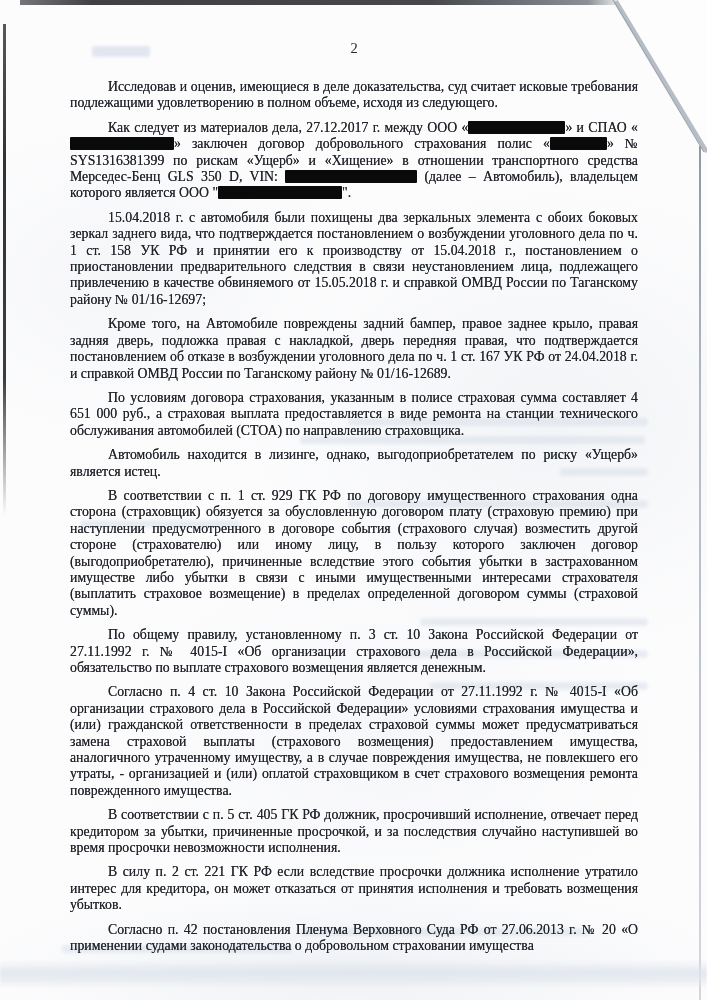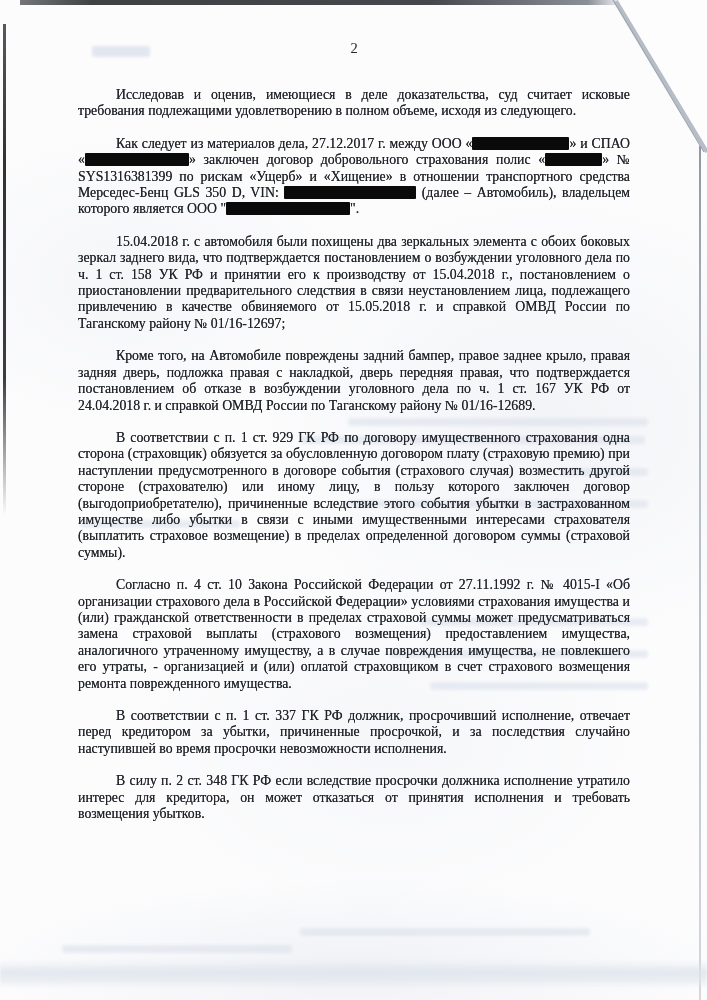--- a/index.html
+++ b/index.html
@@ -54,21 +54,21 @@
   .pagenum {
     position: absolute; left: 62px; top: 40px; width: 584px;
     text-align: center; font-size: 14.5px; color: #26292f;
   }
   .body-text {
     position: absolute; left: 62px; top: 71px; width: 584px;
     font-size: 13.8px; line-height: 16.4px; text-align: justify;
     color: #21242a;
     text-shadow: 0 0 .35px rgba(33,36,42,.85);
   }
-  .para { margin: 16px; text-indent: 38px; }
+  .para { margin: 8px; text-indent: 38px; }
   .redact {
     display: inline-block; height: 13px; vertical-align: -2px;
     background: #0a0a0b; border-radius: 1px;
   }
 </style>
 </head>
 <body>
 
 <div class="viewport">
   <div class="scan">
@@ -96,20 +96,24 @@
     <div class="ghost" style="left:300px; top:928px; width:290px"></div>
     <div class="ghost" style="left:62px; top:945px; width:230px"></div>
 
     <div class="pagenum">2</div>
 
     <div class="body-text">
         <p class="para">Исследовав и оценив, имеющиеся в деле доказательства, суд считает исковые требования подлежащими удовлетворению в полном объеме, исходя из следующего.</p>
         <p class="para">Как следует из материалов дела, 27.12.2017 г. между ООО «<span class="redact" style="width: 97px;"></span>» и СПАО «<span class="redact" style="width: 104px;"></span>» заключен договор добровольного страхования полис «<span class="redact" style="width: 57px;"></span>» № SYS1316381399 по рискам «Ущерб» и «Хищение» в отношении транспортного средства Мерседес-Бенц GLS 350 D, VIN: <span class="redact" style="width: 132px;"></span> (далее – Автомобиль), владельцем которого является ООО "<span class="redact" style="width: 124px;"></span>".</p>
         <p class="para">15.04.2018 г. с автомобиля были похищены два зеркальных элемента с обоих боковых зеркал заднего вида, что подтверждается постановлением о возбуждении уголовного дела по ч. 1 ст. 158 УК РФ и принятии его к производству от 15.04.2018 г., постановлением о приостановлении предварительного следствия в связи неустановлением лица, подлежащего привлечению в качестве обвиняемого от 15.05.2018 г. и справкой ОМВД России по Таганскому району № 01/16-12697;</p>
         <p class="para">Кроме того, на Автомобиле повреждены задний бампер, правое заднее крыло, правая задняя дверь, подложка правая с накладкой, дверь передняя правая, что подтверждается постановлением об отказе в возбуждении уголовного дела по ч. 1 ст. 167 УК РФ от 24.04.2018 г. и справкой ОМВД России по Таганскому району № 01/16-12689.</p>
+        <p class="para">По условиям договора страхования, указанным в полисе страховая сумма составляет 4 651 000 руб., а страховая выплата предоставляется в виде ремонта на станции технического обслуживания автомобилей (СТОА) по направлению страховщика.</p>
+        <p class="para">Автомобиль находится в лизинге, однако, выгодоприобретателем по риску «Ущерб» является истец.</p>
         <p class="para">В соответствии с п. 1 ст. 929 ГК РФ по договору имущественного страхования одна сторона (страховщик) обязуется за обусловленную договором плату (страховую премию) при наступлении предусмотренного в договоре события (страхового случая) возместить другой стороне (страхователю) или иному лицу, в пользу которого заключен договор (выгодоприобретателю), причиненные вследствие этого события убытки в застрахованном имуществе либо убытки в связи с иными имущественными интересами страхователя (выплатить страховое возмещение) в пределах определенной договором суммы (страховой суммы).</p>
+        <p class="para">По общему правилу, установленному п. 3 ст. 10 Закона Российской Федерации от 27.11.1992 г. № 4015-I «Об организации страхового дела в Российской Федерации», обязательство по выплате страхового возмещения является денежным.</p>
         <p class="para">Согласно п. 4 ст. 10 Закона Российской Федерации от 27.11.1992 г. № 4015-I «Об организации страхового дела в Российской Федерации» условиями страхования имущества и (или) гражданской ответственности в пределах страховой суммы может предусматриваться замена страховой выплаты (страхового возмещения) предоставлением имущества, аналогичного утраченному имуществу, а в случае повреждения имущества, не повлекшего его утраты, - организацией и (или) оплатой страховщиком в счет страхового возмещения ремонта поврежденного имущества.</p>
-        <p class="para">В соответствии с п. 1 ст. 337 ГК РФ должник, просрочивший исполнение, отвечает перед кредитором за убытки, причиненные просрочкой, и за последствия случайно наступившей во время просрочки невозможности исполнения.</p>
-        <p class="para">В силу п. 2 ст. 348 ГК РФ если вследствие просрочки должника исполнение утратило интерес для кредитора, он может отказаться от принятия исполнения и требовать возмещения убытков.</p>
+        <p class="para">В соответствии с п. 5 ст. 405 ГК РФ должник, просрочивший исполнение, отвечает перед кредитором за убытки, причиненные просрочкой, и за последствия случайно наступившей во время просрочки невозможности исполнения.</p>
+        <p class="para">В силу п. 2 ст. 221 ГК РФ если вследствие просрочки должника исполнение утратило интерес для кредитора, он может отказаться от принятия исполнения и требовать возмещения убытков.</p>
+        <p class="para">Согласно п. 42 постановления Пленума Верховного Суда РФ от 27.06.2013 г. № 20 «О применении судами законодательства о добровольном страховании имущества</p>
       </div>
 
   </div>
 </div>
 
 </body></html>

